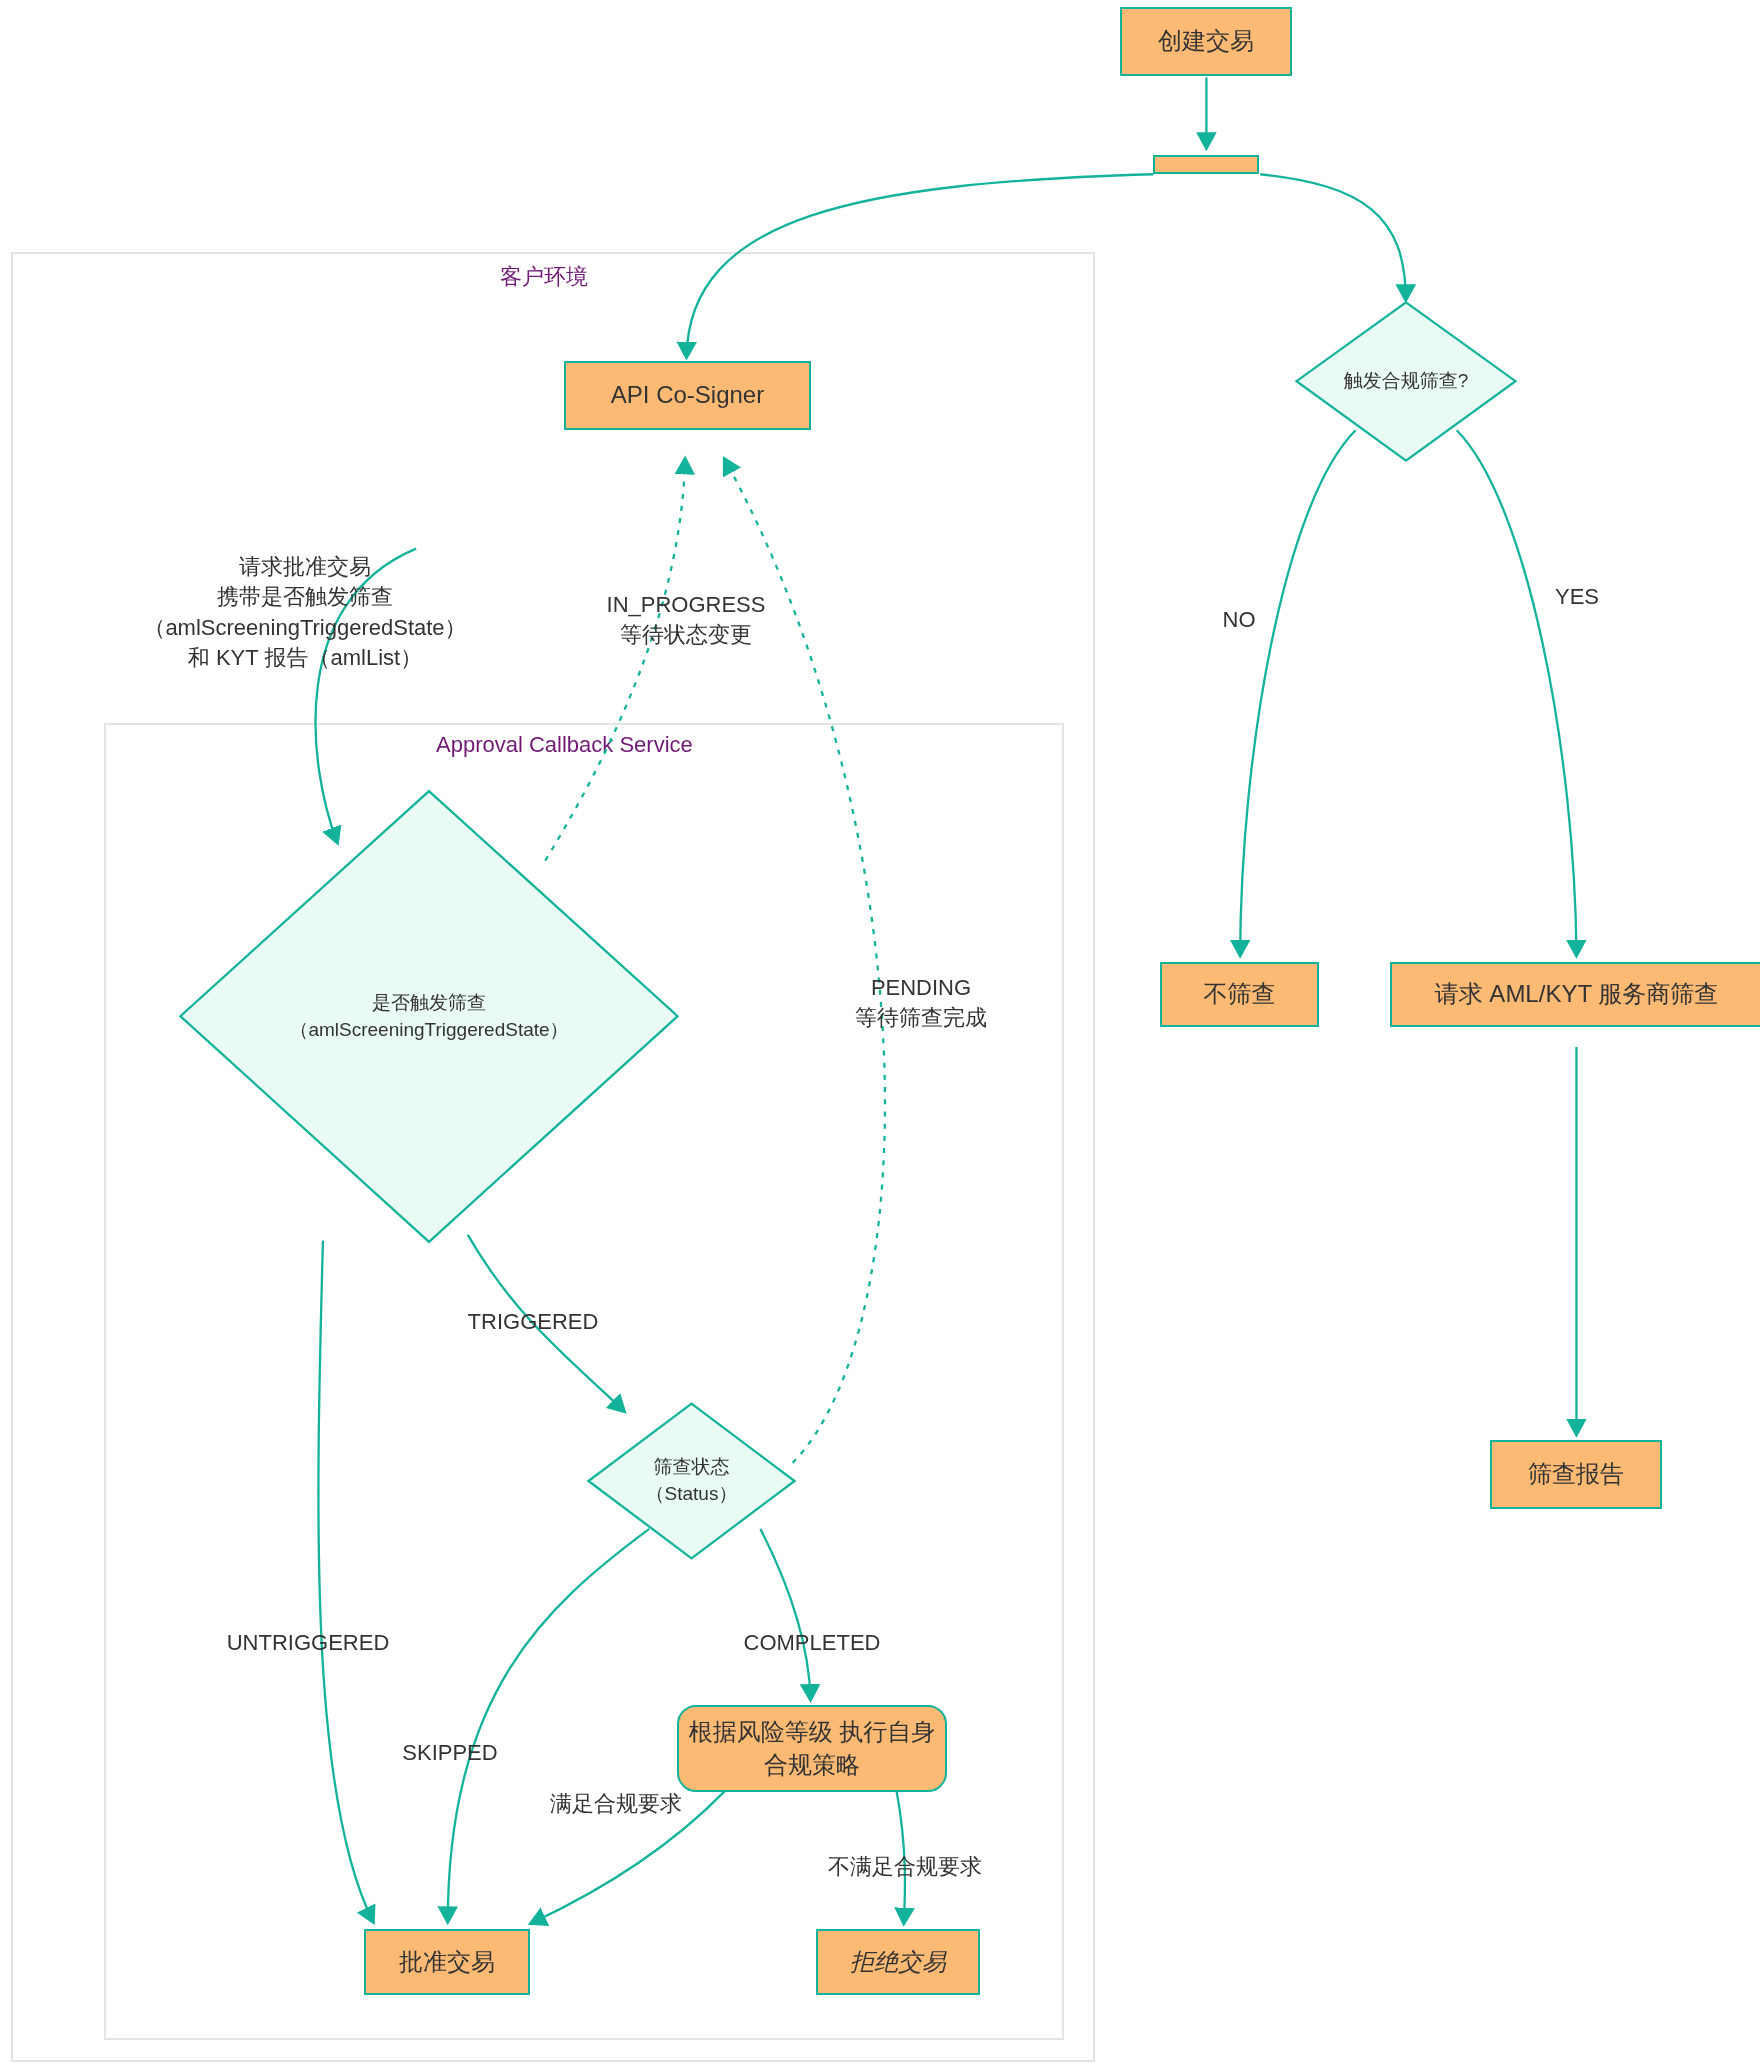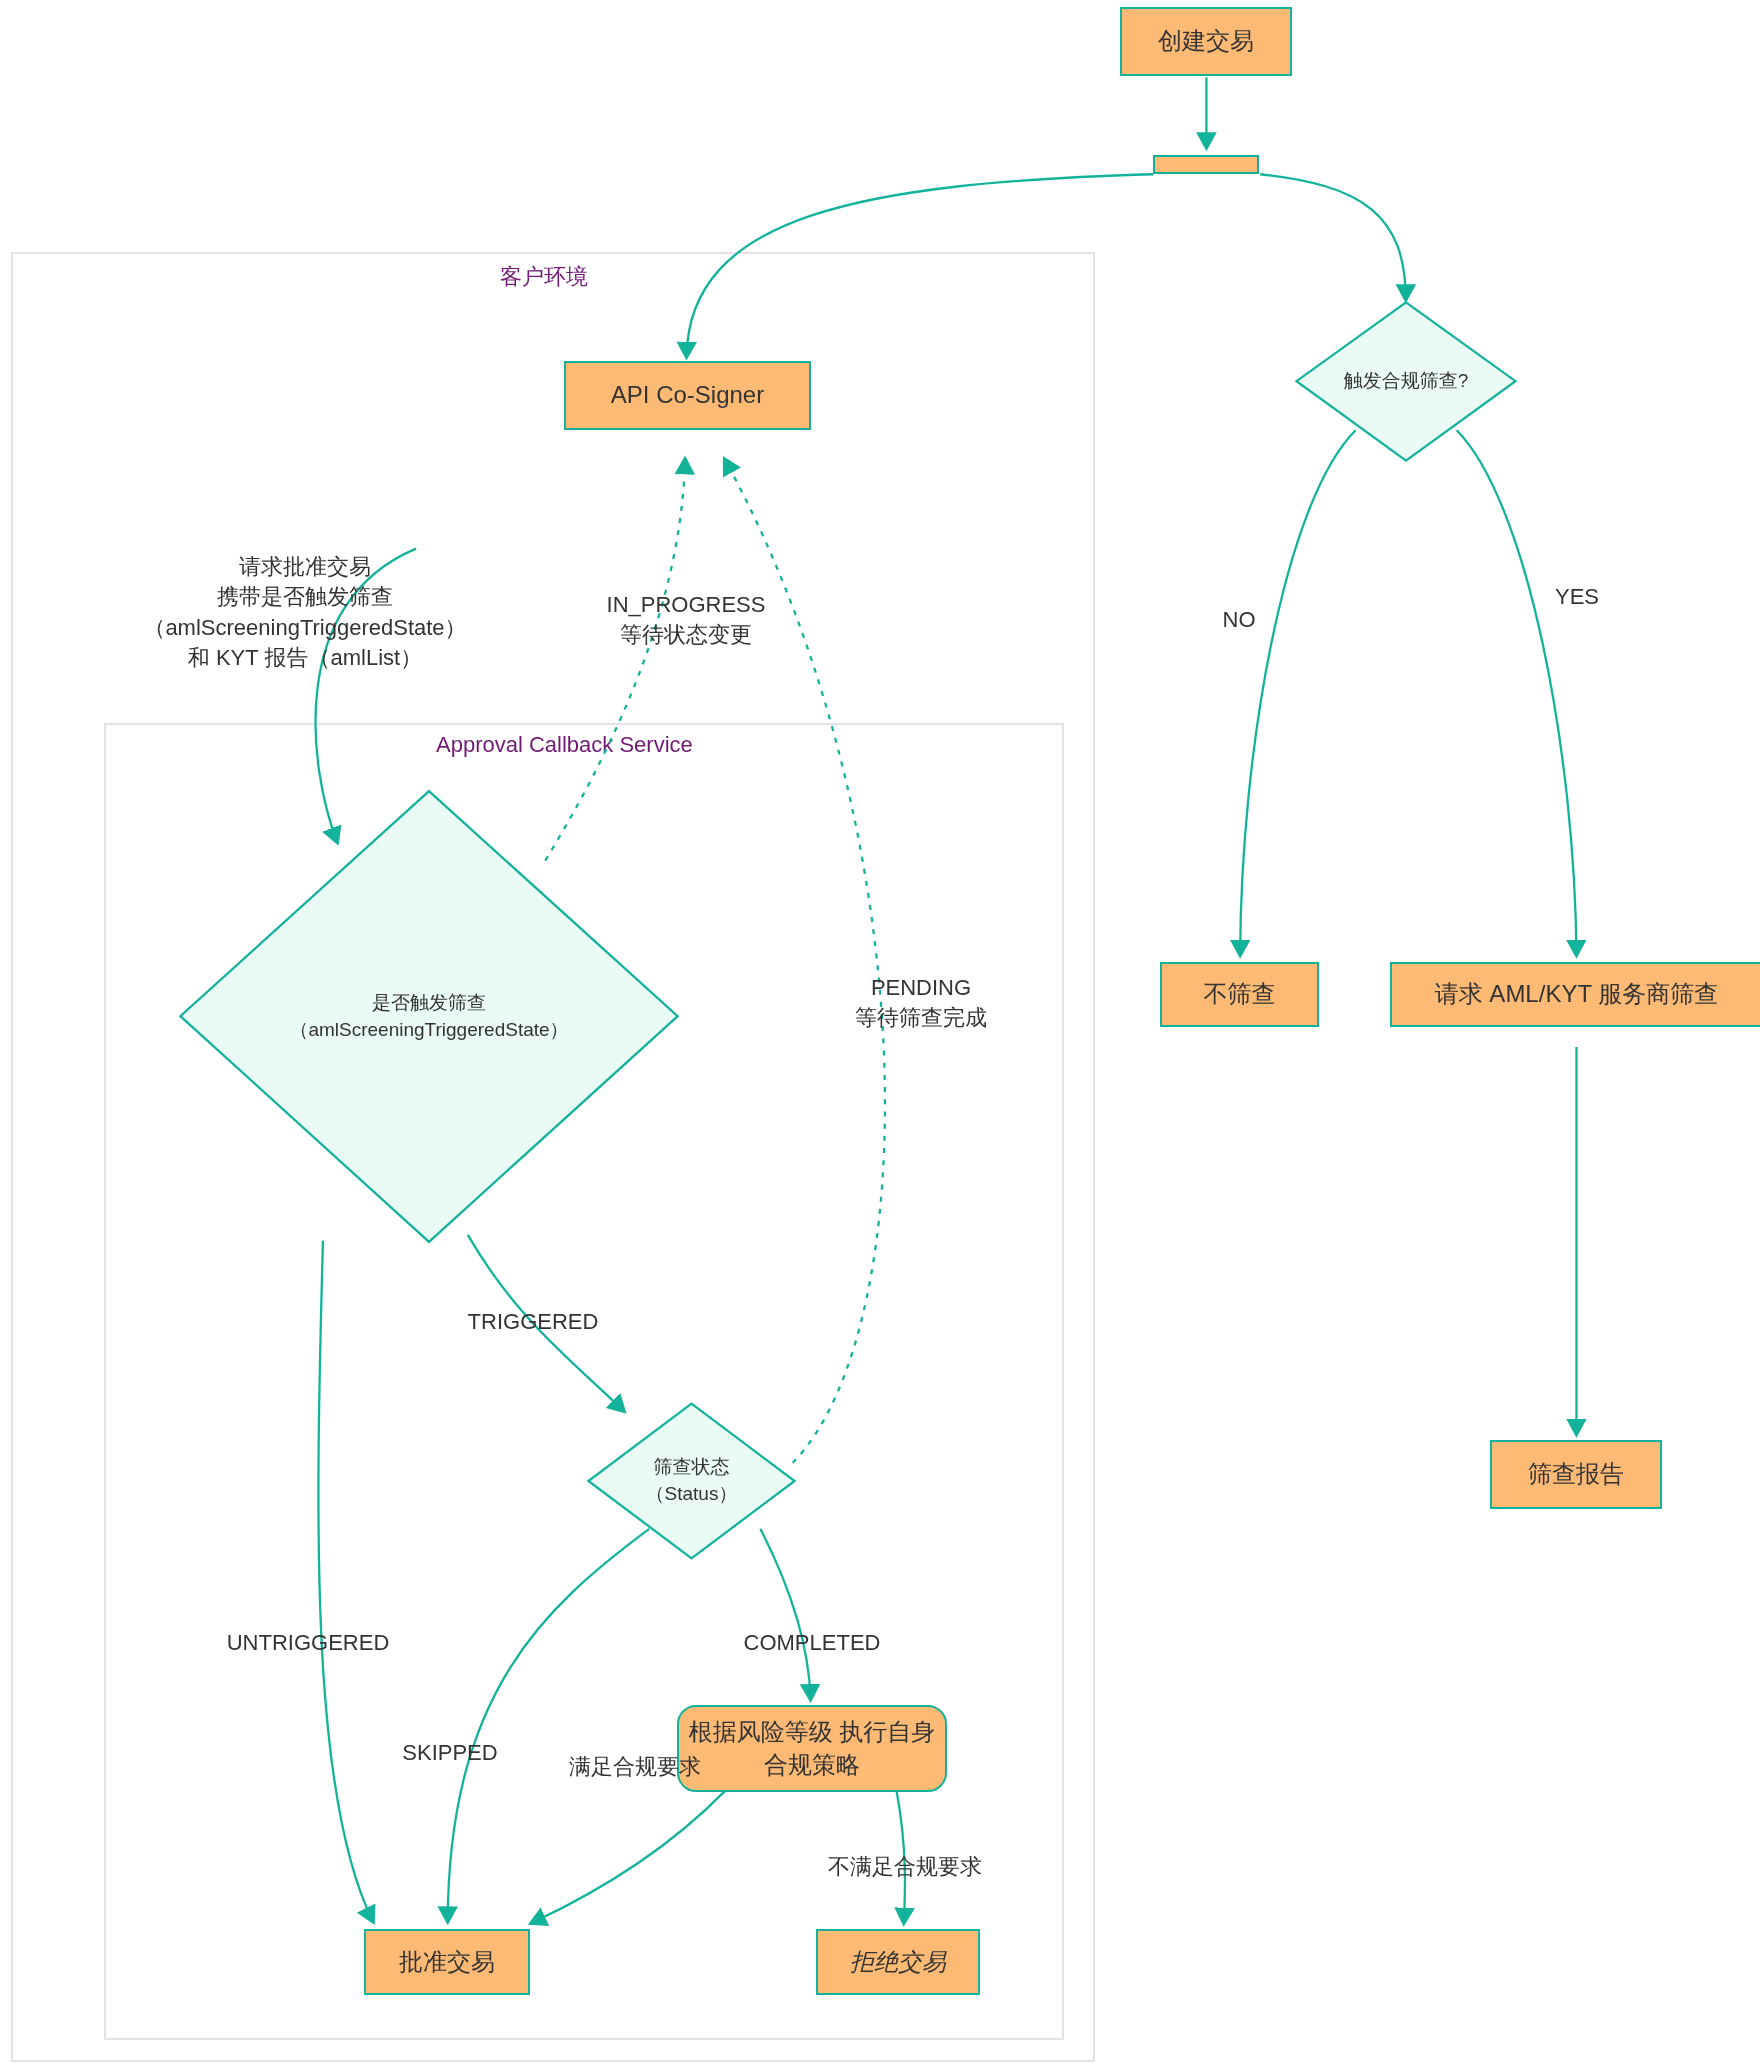--- a/index.html
+++ b/index.html
@@ -131,18 +131,18 @@
 等待筛查完成</div>
 
   <div class="edge-label" style="left:533px; top:1307px;">TRIGGERED</div>
 
   <div class="edge-label" style="left:308px; top:1628px;">UNTRIGGERED</div>
 
   <div class="edge-label" style="left:450px; top:1738px;">SKIPPED</div>
 
   <div class="edge-label" style="left:812px; top:1628px;">COMPLETED</div>
 
-  <div class="edge-label" style="left:616px; top:1752px;margin-left:19px;">满足合规要求</div>
+  <div class="edge-label" style="left:616px; top:1789px;">满足合规要求</div>
 
   <div class="edge-label" style="left:905px; top:1852px;">不满足合规要求</div>
 
 </div>
 
 
 </body></html>

